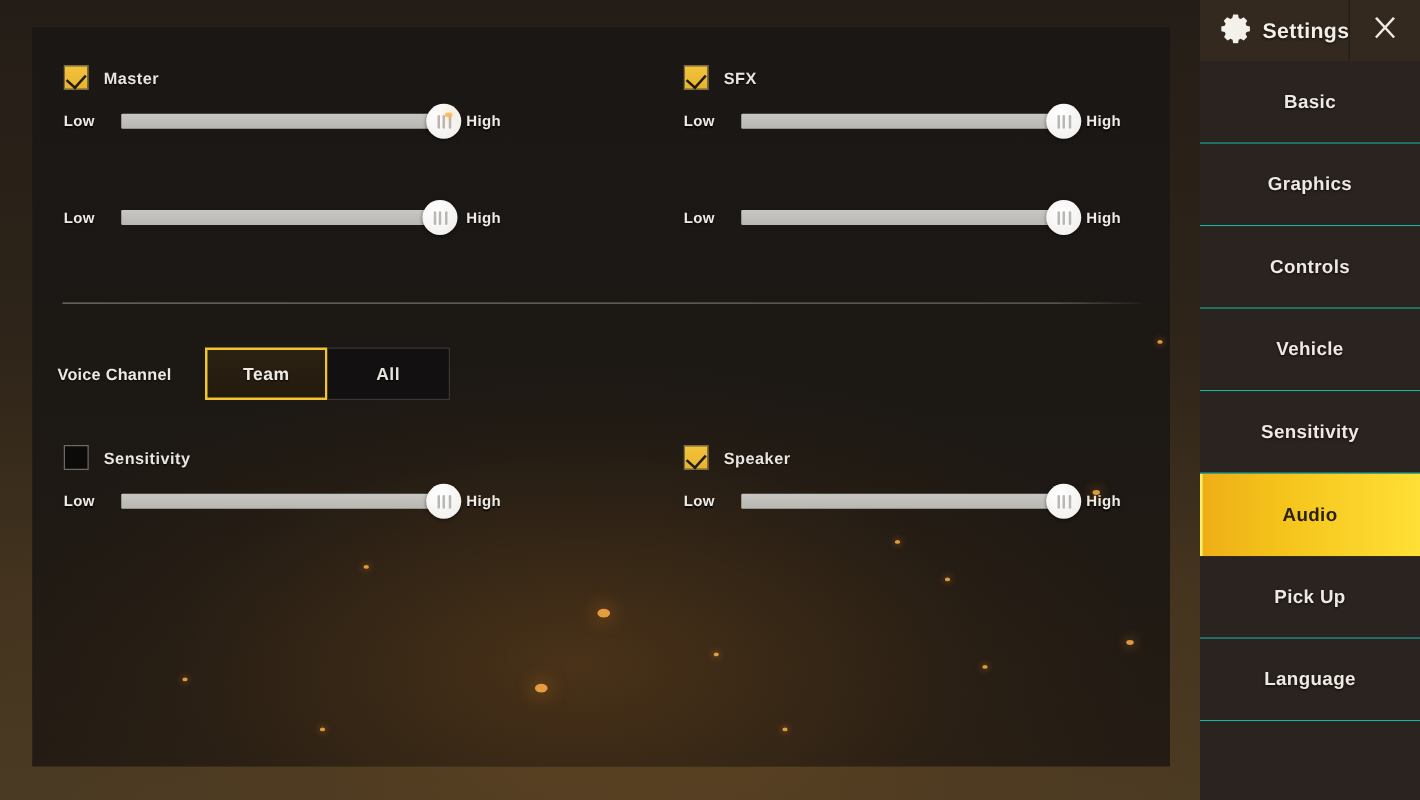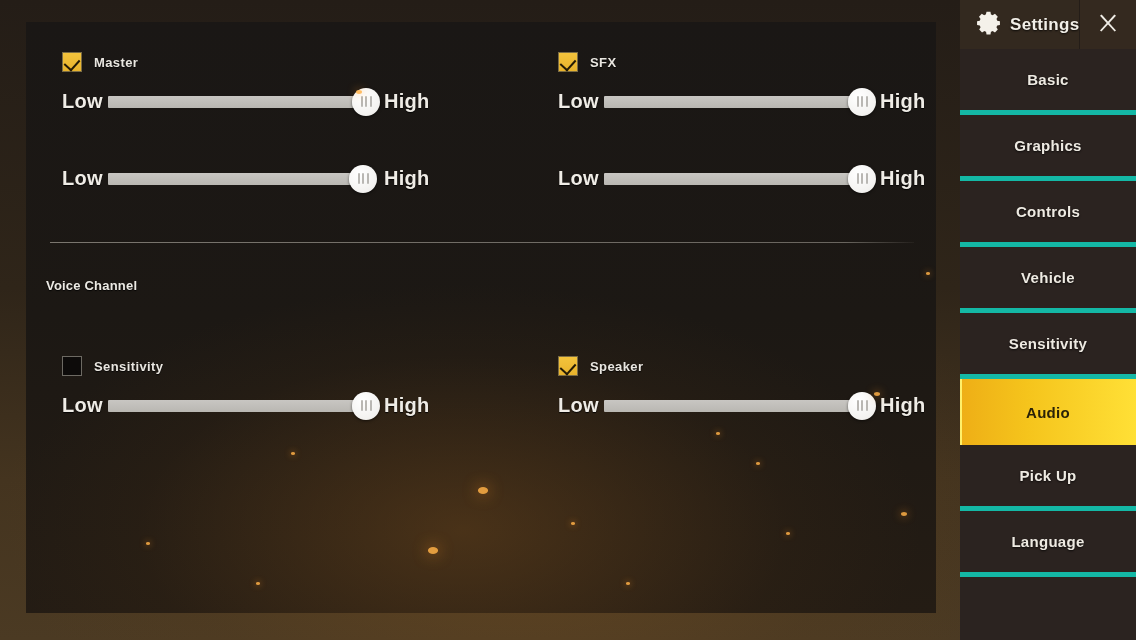--- a/index.html
+++ b/index.html
@@ -27,21 +27,21 @@
 
   
   #main-panel {
     position:absolute; left:26px; top:22px; width:910px; height:591px;
     background:
       radial-gradient(ellipse 560px 300px at 48% 86%, rgba(128,82,30,0.42) 0%, rgba(80,52,20,0.12) 58%, rgba(0,0,0,0) 82%),
       linear-gradient(to bottom, #1a1715 0%, #1c1814 50%, #241c14 100%);
     background-color:#1b1714;
     overflow:hidden;
   }
-  #rows-area { position:absolute; left:16px; top:0; width:1004px; height:591px; }
+  #rows-area { position:absolute; left:5px; top:0; width:1004px; height:591px; }
 
   .ctrl-row { position:absolute; }
 
   .cb-line { display:flex; align-items:center; gap:12px; height:20px; }
   .checkbox {
     width:20px; height:20px; flex:none; position:relative;
     border:1px solid #6d6a63;
     background:#0d0b0a;
   }
   .checkbox.on {
@@ -53,21 +53,21 @@
     width:8px; height:12px; border:solid #241b06;
     border-width:0 2.6px 2.6px 0; transform:rotate(42deg);
   }
   .cb-label {
     color:#e9e6e0; font-size:13px; font-weight:bold; letter-spacing:0.4px;
     text-shadow:0 1px 1px rgba(0,0,0,0.8);
   }
 
   .slider-line { display:flex; align-items:center; margin-top:18px; }
   .sl-cap {
-    color:#efece6; font-size:20px; font-weight:bold; letter-spacing:0.3px;
+    color:#efece6; font-size:12px; font-weight:bold; letter-spacing:0.3px;
     text-shadow:0 1px 1px rgba(0,0,0,0.85); white-space:nowrap;
   }
   .sl-cap.low { width:46px; }
   .sl-cap.high { margin-left:10px; }
   .track {
     position:relative; height:12px; border-radius:1px;
     background:linear-gradient(to bottom,#c8c6c2 0%, #b9b7b2 100%);
   }
   .thumb {
     position:absolute; top:50%; width:28px; height:28px; border-radius:50%;
@@ -116,21 +116,21 @@
     color:#f2efe8; font-size:17px; font-weight:bold; letter-spacing:0.3px;
     text-shadow:0 1px 2px rgba(0,0,0,0.8);
   }
   #close-btn {
     width:57px; display:flex; align-items:center; justify-content:center;
     background:#34291f; border-left:1px solid #241d18;
   }
   .sb-item {
     height:66px; display:flex; align-items:center; justify-content:center;
     color:#eeeae2; font-size:15px; font-weight:bold; letter-spacing:0.3px;
-    background:#2b2320; border-bottom:5px solid #14b8a6;
+    background:#2b2320; border-bottom:1px solid #14b8a6;
     text-shadow:0 1px 2px rgba(0,0,0,0.75);
   }
   .sb-item.selected {
     background:linear-gradient(to right,#eeae16 0%, #f5c41c 38%, #ffe036 100%);
     color:#2a2208; text-shadow:none; border-bottom:none;
     box-shadow:inset 2px 0 0 #fff06a;
   }
   #sb-tail { background:#2b2320; height:90px; }
 </style>
 </head>
@@ -235,20 +235,24 @@
             </div>
             <span class="sl-cap high">High</span>
           </div>
         </div>
       </div>
 
     <div id="divider"></div>
 
     <div id="voice-row">
       <span id="voice-label">Voice Channel</span>
+      <div id="voice-seg" style="display: flex;">
+          <div class="seg active">Team</div>
+          <div class="seg">All</div>
+        </div>
     </div>
   <div class="ember" style="left: 330px; top: 68px; width: 6px; height: 3.9px; background: rgba(255, 176, 70, 0.85); box-shadow: rgba(255, 150, 40, 0.75) 0px 0px 9px;"></div>
       <div class="ember" style="left: 452px; top: 465px; width: 10px; height: 6.5px; background: rgba(255, 176, 70, 0.85); box-shadow: rgba(255, 150, 40, 0.75) 0px 0px 15px;"></div>
       <div class="ember" style="left: 402px; top: 525px; width: 10px; height: 6.5px; background: rgba(255, 176, 70, 0.85); box-shadow: rgba(255, 150, 40, 0.75) 0px 0px 15px;"></div>
       <div class="ember" style="left: 545px; top: 500px; width: 4px; height: 2.6px; background: rgba(255, 176, 70, 0.85); box-shadow: rgba(255, 150, 40, 0.75) 0px 0px 6px;"></div>
       <div class="ember" style="left: 730px; top: 440px; width: 4px; height: 2.6px; background: rgba(255, 176, 70, 0.85); box-shadow: rgba(255, 150, 40, 0.75) 0px 0px 6px;"></div>
       <div class="ember" style="left: 600px; top: 560px; width: 4px; height: 2.6px; background: rgba(255, 176, 70, 0.85); box-shadow: rgba(255, 150, 40, 0.75) 0px 0px 6px;"></div>
       <div class="ember" style="left: 760px; top: 510px; width: 4px; height: 2.6px; background: rgba(255, 176, 70, 0.85); box-shadow: rgba(255, 150, 40, 0.75) 0px 0px 6px;"></div>
       <div class="ember" style="left: 848px; top: 370px; width: 6px; height: 3.9px; background: rgba(255, 176, 70, 0.85); box-shadow: rgba(255, 150, 40, 0.75) 0px 0px 9px;"></div>
       <div class="ember" style="left: 875px; top: 490px; width: 6px; height: 3.9px; background: rgba(255, 176, 70, 0.85); box-shadow: rgba(255, 150, 40, 0.75) 0px 0px 9px;"></div>

